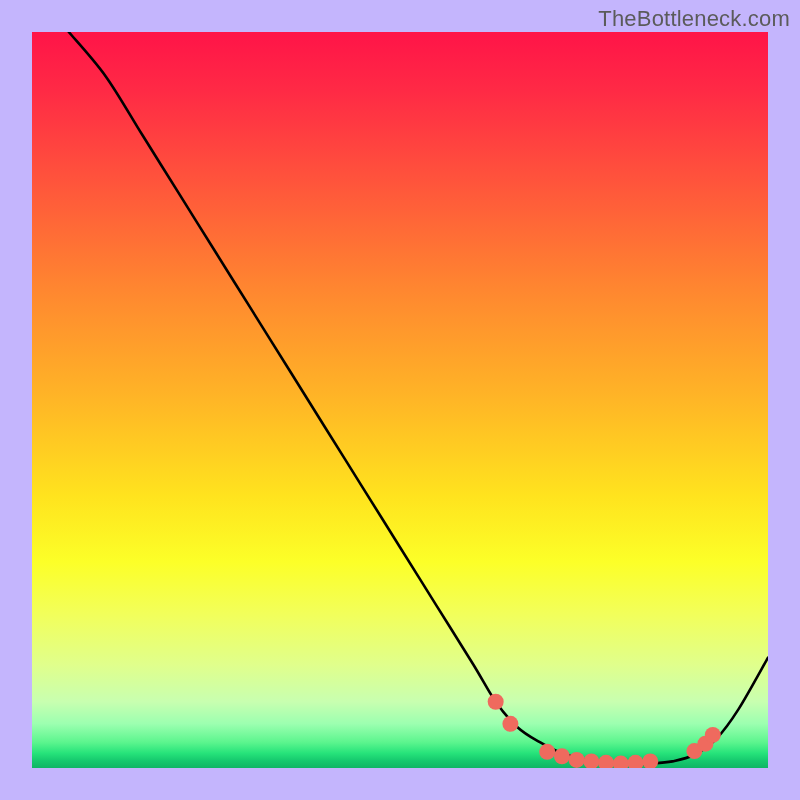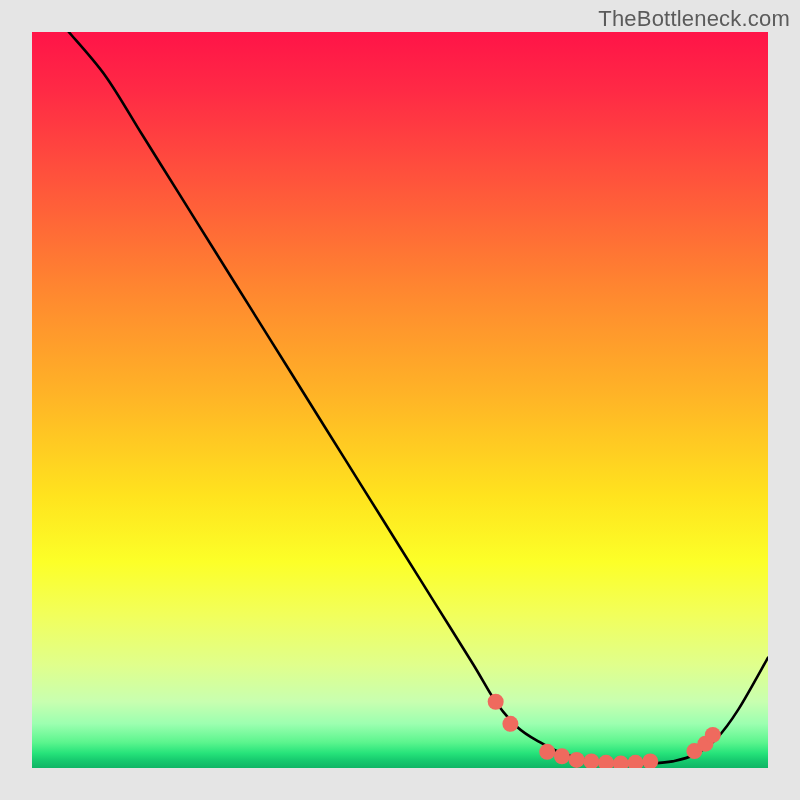--- a/index.html
+++ b/index.html
@@ -8,21 +8,21 @@
     width: 800px;
     height: 800px;
     background: #000;
     overflow: hidden;
     font-family: Arial, Helvetica, sans-serif;
   }
   .frame {
     position: relative;
     width: 800px;
     height: 800px;
-    background: #e5e5e5;
+    background: #c4b5fd;
     text-align: right;
   }
   .plot {
     position: absolute;
     left: 32px;
     top: 32px;
     width: 736px;
     height: 736px;
     overflow: hidden;
   }

